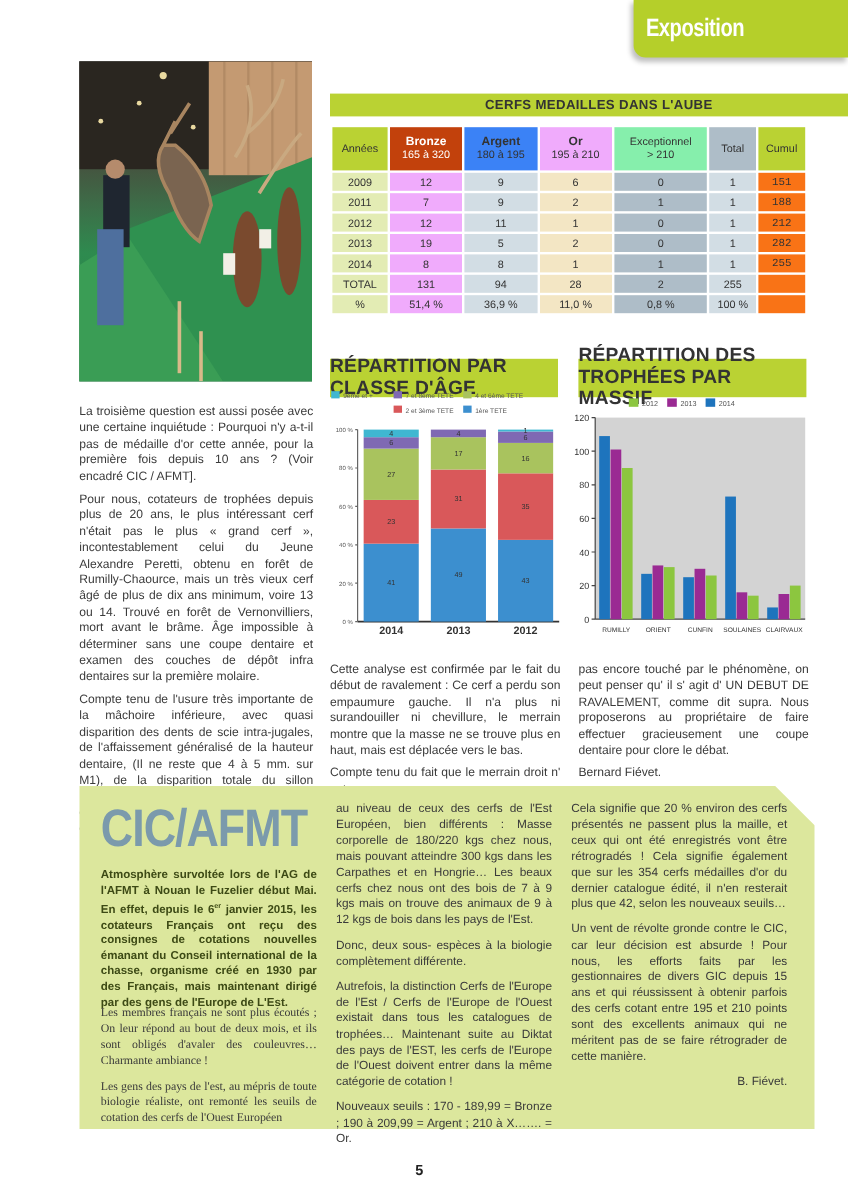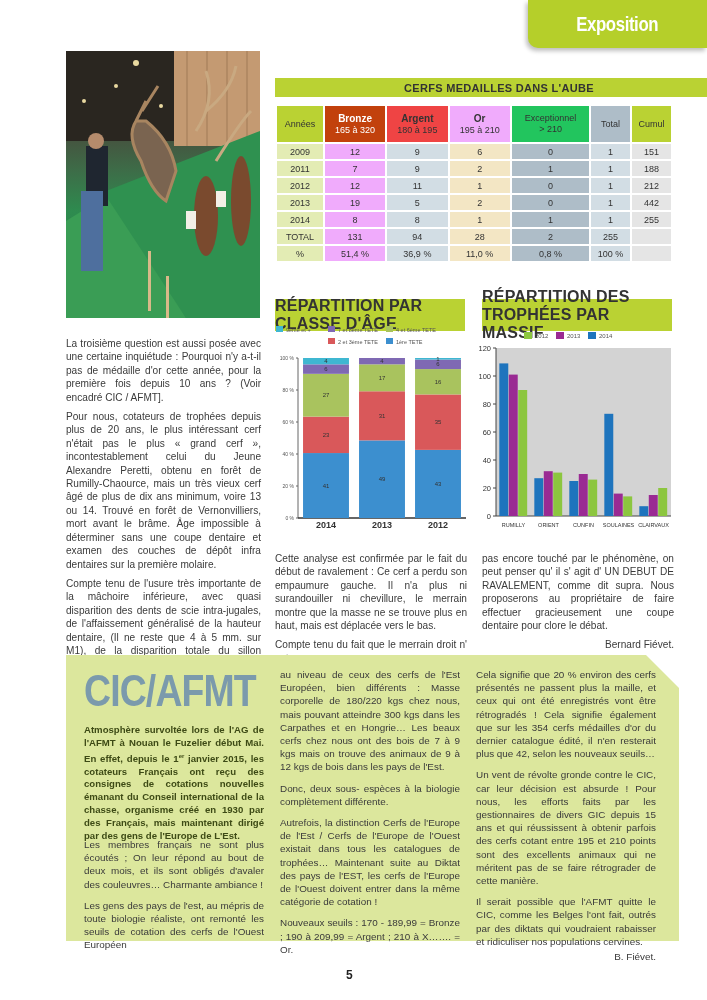--- a/index.html
+++ b/index.html
@@ -3,63 +3,63 @@
   <meta charset="utf-8">
   <style>
     * { box-sizing: border-box; margin: 0; padding: 0; }
     html, body { width: 707px; height: 1000px; background: #ffffff; overflow: hidden; }
     body { position: relative; font-family: "Liberation Sans", sans-serif; color: #333; }
 
     .tab-header {
       position: absolute; left: 528px; top: 0; width: 179px; height: 48px;
       background: #b5cf2a; border-radius: 0 0 0 10px;
       box-shadow: -2px 3px 4px rgba(0,0,0,0.25);
-      display: flex; align-items: center; justify-content: center;
+      display: flex; align-items: center; justify-content: flex-start;
     }
     .tab-header span {
       font-family: "Liberation Sans", sans-serif; font-weight: bold; color: #fff;
       font-size: 21px; transform: scaleX(0.8); letter-spacing: -0.5px;
     }
 
     .photo {
       position: absolute; left: 66px; top: 51px; width: 194px; height: 267px; overflow: hidden;
       background: linear-gradient(180deg, #2b2a26 0%, #4a443a 25%, #3d6d48 45%, #2e8b4f 60%, #2a7d45 100%);
     }
 
     .text-col { position: absolute; font-size: 10.1px; line-height: 13.4px; color: #3a3a3a; text-align: justify; }
     .text-col p { margin-bottom: 6px; }
-    .text-col .sig { text-align: right; }
+    .text-col .sig { text-align: left; }
 
     
     .table-title {
       position: absolute; left: 275px; top: 78px; width: 448px; height: 19px;
       background: #bad233; color: #333; font-size: 11px; font-weight: bold;
       display: flex; align-items: center; justify-content: center; letter-spacing: 0.3px;
     }
     table.medals {
       position: absolute; left: 275px; top: 104px; width: 398px; border-collapse: separate; border-spacing: 2px 2px;
       font-size: 9px; text-align: center; color: #333;
     }
     table.medals th { height: 36px; font-weight: normal; line-height: 11px; }
     table.medals th b { font-size: 10px; }
     table.medals td { height: 15px; }
     .c-year { background: #bad233; }
     .c-year-row { background: #e3ecb4; }
     .c-bronze-h { background: #c2410c; color: #fff; }
     .c-bronze { background: #f0abfc; }
-    .c-argent-h { background: #ef4444; }
+    .c-argent-h { background: #3b82f6; }
     .c-argent { background: #d2dde4; }
     .c-or-h { background: #f0abfc; }
     .c-or { background: #f3e6c4; }
-    .c-exc-h { background: #22c55e; }
+    .c-exc-h { background: #86efac; }
     .c-exc { background: #aebdc8; }
     .c-tot-h { background: #aebdc8; }
     .c-tot { background: #d2dde4; }
     .c-cum-h { background: #bad233; }
-    .c-cum { background: #e5e5e5; }
+    .c-cum { background: #f97316; font-family: Liberation Mono, monospace; }
 
     .chart-title {
       position: absolute; height: 32px; background: #bad233; color: #333; font-size: 16px; font-weight: bold;
       display: flex; align-items: center; justify-content: center; letter-spacing: 0.2px;
     }
 
     svg text { font-family: "Liberation Sans", sans-serif; }
 
     
     .cic-box {
@@ -165,21 +165,21 @@
         <td class="c-tot">1</td>
         <td class="c-cum">212</td>
       </tr>
       <tr>
         <td class="c-year-row">2013</td>
         <td class="c-bronze">19</td>
         <td class="c-argent">5</td>
         <td class="c-or">2</td>
         <td class="c-exc">0</td>
         <td class="c-tot">1</td>
-        <td class="c-cum">442</td>
+        <td class="c-cum">282</td>
       </tr>
       <tr>
         <td class="c-year-row">2014</td>
         <td class="c-bronze">8</td>
         <td class="c-argent">8</td>
         <td class="c-or">1</td>
         <td class="c-exc">1</td>
         <td class="c-tot">1</td>
         <td class="c-cum">255</td>
       </tr>
@@ -314,31 +314,30 @@
   <p>Cette analyse est confirmée par le fait du début de ravalement : Ce cerf a perdu son empaumure gauche. Il n'a plus ni surandouiller ni chevillure, le merrain montre que la masse ne se trouve plus en haut, mais est déplacée vers le bas.</p>
   <p>Compte tenu du fait que le merrain droit n' est</p>
 </div>
 <div class="text-col" style="left:482px; top:552px; width:192px;">
   <p>pas encore touché par le phénomène, on peut penser qu' il s' agit d' UN DEBUT DE RAVALEMENT, comme dit supra. Nous proposerons au propriétaire de faire effectuer gracieusement une coupe dentaire pour clore le débat.</p>
   <p class="sig">Bernard Fiévet.</p>
 </div>
 
 <div class="cic-box"></div>
 <div class="cic-title">CIC/AFMT</div>
-<div class="cic-lead"><span>Atmosphère survoltée lors de l'AG de l'AFMT à Nouan le Fuzelier début Mai. En effet, depuis le 1</span><sup>er</sup><span> janvier 2015, les cotateurs Français ont reçu des consignes de cotations nouvelles émanant du Conseil international de la chasse, organisme créé en 1930 par des Français, mais maintenant dirigé par des gens de l'Europe de L'Est.</span></div>
-<div class="box-col" style="left:84px; top:838px; width:180px;">
+<div class="cic-lead"><span>Atmosphère survoltée lors de l'AG de l'AFMT à Nouan le Fuzelier début Mai. En effet, depuis le 6</span><sup>er</sup><span> janvier 2015, les cotateurs Français ont reçu des consignes de cotations nouvelles émanant du Conseil international de la chasse, organisme créé en 1930 par des Français, mais maintenant dirigé par des gens de l'Europe de L'Est.</span></div>
+<div class="box-col" style="left:84px; top:838px; width:180px;font-family:Liberation Serif, serif;">
   <p>Les membres français ne sont plus écoutés ; On leur répond au bout de deux mois, et ils sont obligés d'avaler des couleuvres… Charmante ambiance !</p>
   <p>Les gens des pays de l'est, au mépris de toute biologie réaliste, ont remonté les seuils de cotation des cerfs de l'Ouest Européen</p>
 </div>
 <div class="box-col" style="left:280px; top:668px; width:180px;">
   <p>au niveau de ceux des cerfs de l'Est Européen, bien différents : Masse corporelle de 180/220 kgs chez nous, mais pouvant atteindre 300 kgs dans les Carpathes et en Hongrie… Les beaux cerfs chez nous ont des bois de 7 à 9 kgs mais on trouve des animaux de 9 à 12 kgs de bois dans les pays de l'Est.</p>
   <p>Donc, deux sous- espèces à la biologie complètement différente.</p>
   <p>Autrefois, la distinction Cerfs de l'Europe de l'Est / Cerfs de l'Europe de l'Ouest existait dans tous les catalogues de trophées… Maintenant suite au Diktat des pays de l'EST, les cerfs de l'Europe de l'Ouest doivent entrer dans la même catégorie de cotation !</p>
   <p>Nouveaux seuils : 170 - 189,99 = Bronze ; 190 à 209,99 = Argent ; 210 à X……. = Or.</p>
 </div>
 <div class="box-col" style="left:476px; top:668px; width:180px;">
   <p>Cela signifie que 20 % environ des cerfs présentés ne passent plus la maille, et ceux qui ont été enregistrés vont être rétrogradés ! Cela signifie également que sur les 354 cerfs médailles d'or du dernier catalogue édité, il n'en resterait plus que 42, selon les nouveaux seuils…</p>
   <p>Un vent de révolte gronde contre le CIC, car leur décision est absurde ! Pour nous, les efforts faits par les gestionnaires de divers GIC depuis 15 ans et qui réussissent à obtenir parfois des cerfs cotant entre 195 et 210 points sont des excellents animaux qui ne méritent pas de se faire rétrograder de cette manière.</p>
-  <p style="margin-bottom:2px;">Il serait possible que l'AFMT quitte le CIC, comme les Belges l'ont fait, outrés par des diktats qui voudraient rabaisser et ridiculiser nos populations cervines.</p>
   <p class="sig">B. Fiévet.</p>
 </div>
 
 <div class="page-number">5</div>
 
 </body></html>

